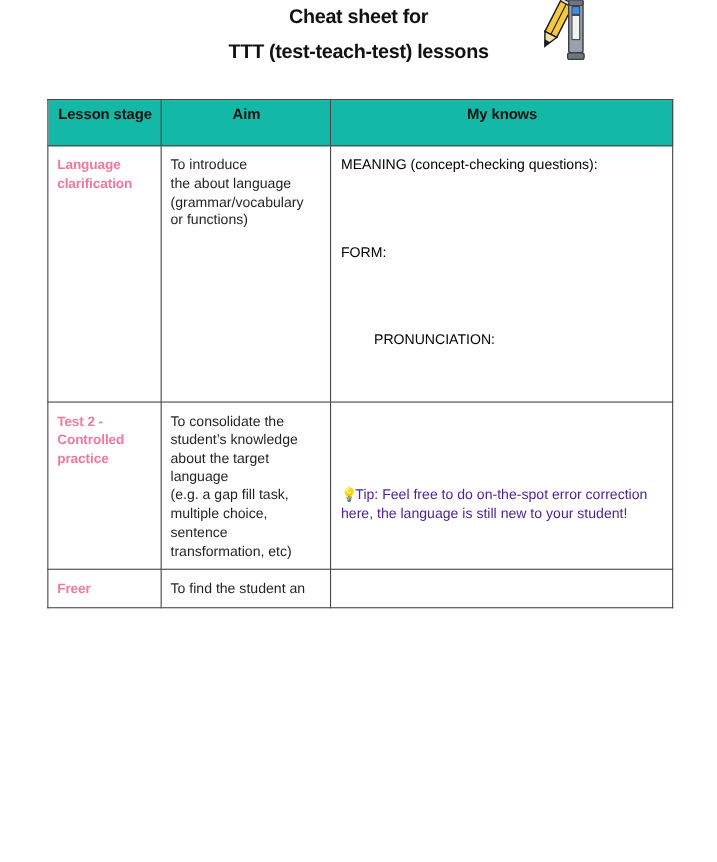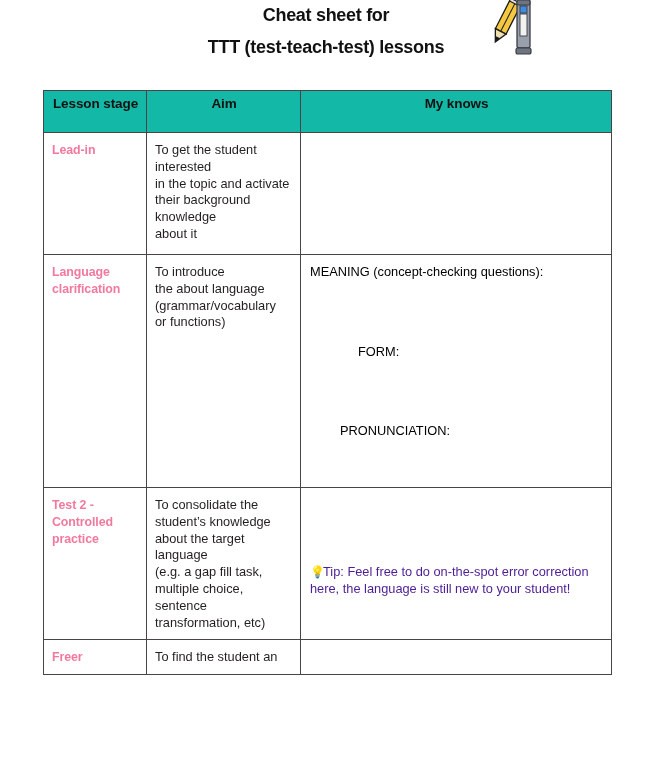--- a/index.html
+++ b/index.html
@@ -121,21 +121,21 @@
   }
   .plan-heading {
     position: absolute;
     left: 9px;
     font-size: 12.8px;
     line-height: 16px;
     color: #000000;
     white-space: nowrap;
   }
   .ph-meaning       { top: 9px;  }
-  .ph-form          { top: 89px; margin-left: 48px; }
+  .ph-form          { top: 89px; }
   .ph-pronunciation { top: 168px; margin-left: 30px; }
 
   
   .tip-wrap {
     position: relative;
     height: 100%;
     padding: 0;
   }
   .tip-body {
     position: absolute;
@@ -190,34 +190,20 @@
   <thead>
     <tr>
       <th>Lesson stage</th>
       <th>Aim</th>
       <th>My knows</th>
     </tr>
   </thead>
 
   <tbody>
 
-    <tr class="row-lead-in">
-      <td>
-        <div class="cell-inner"><span class="stage-label">Lead-in</span></div>
-      </td>
-      <td>
-        <div class="cell-inner"><span class="aim-text">To get the student interested
-in the topic and activate
-their background knowledge
-about it</span></div>
-      </td>
-      <td>
-        <div class="cell-inner"><span class="plan-text"></span></div>
-      </td>
-    </tr>
 
 
     <tr class="row-lang">
       <td>
         <div class="cell-inner"><span class="stage-label">Language
 clarification</span></div>
       </td>
       <td>
         <div class="cell-inner"><span class="aim-text">To introduce
 the about language

